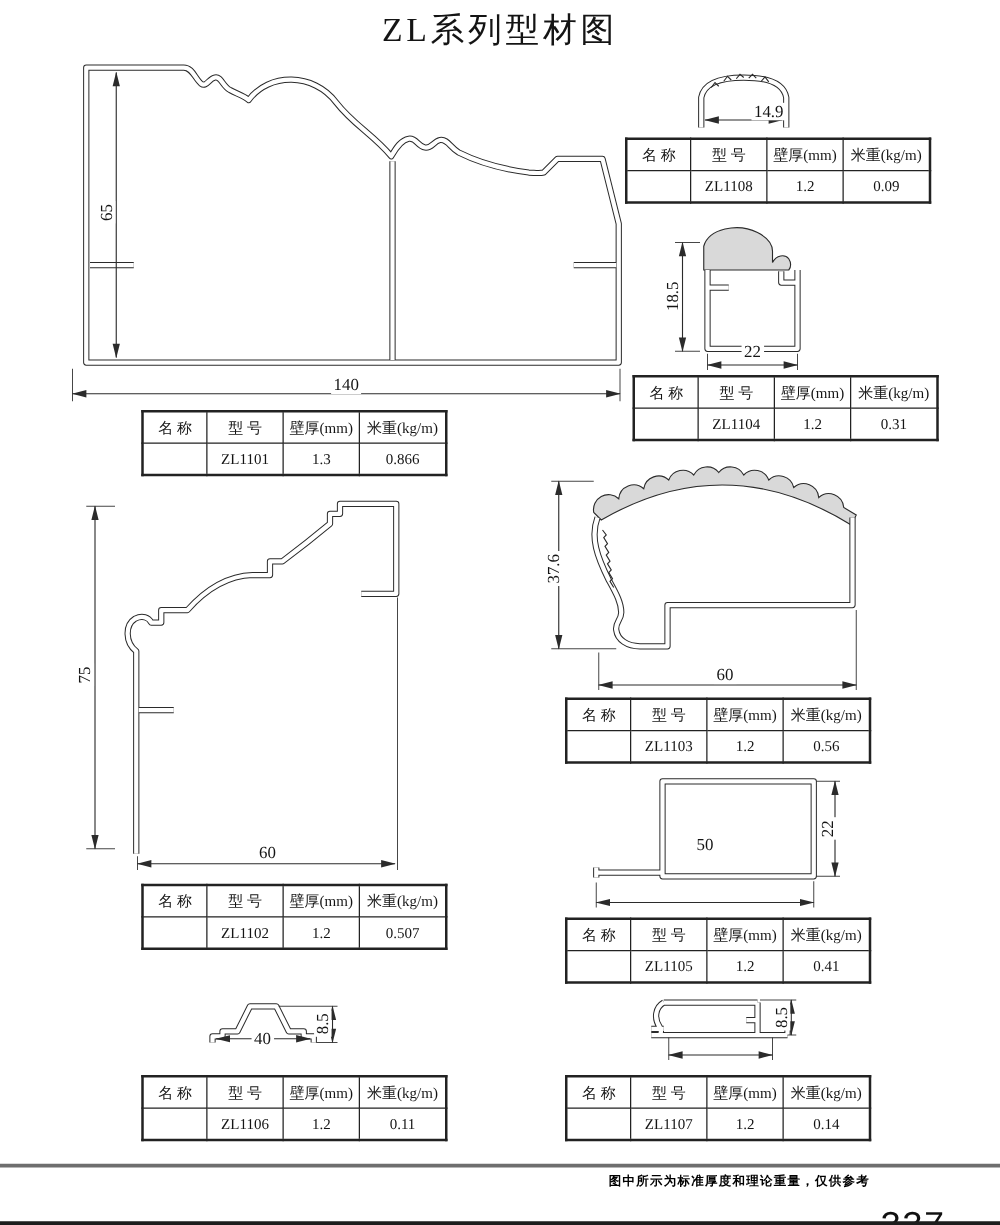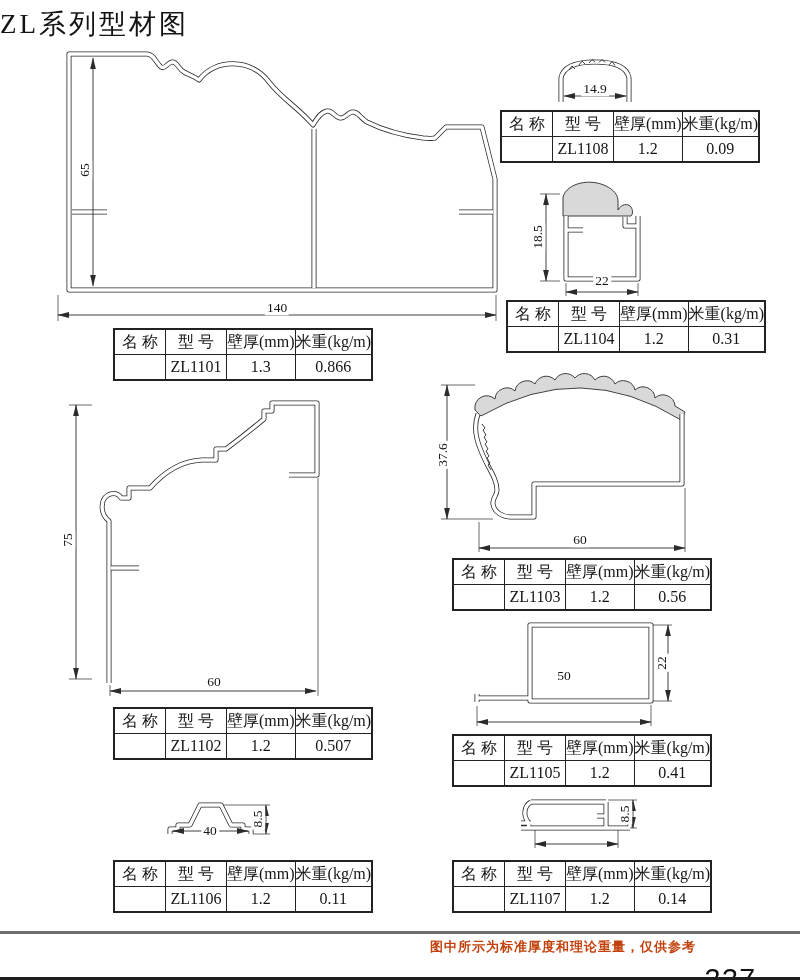--- a/index.html
+++ b/index.html
@@ -1,48 +1,48 @@
 <!DOCTYPE html>
 <html><head>
 <meta charset="utf-8">
 <style>
   html,body{margin:0;padding:0;}
   body{
     width:800px;height:980px;position:relative;background:#ffffff;
     font-family:"Liberation Serif","DejaVu Serif",serif;color:#1c1c1c;overflow:hidden;
   }
   .title{
-    position:absolute;top:6px;left:0;width:800px;text-align:left;
+    position:absolute;top:6px;left:0;width:800px;text-align:center;
     font-size:27px;letter-spacing:3px;font-weight:500;color:#141414;
   }
   svg.draw{position:absolute;overflow:visible;}
   .o{fill:none;stroke:#2b2b2b;stroke-width:5;stroke-linejoin:round;stroke-linecap:butt;}
   .i{fill:none;stroke:#ffffff;stroke-width:3.4;stroke-linejoin:round;stroke-linecap:butt;}
   .f{fill:none;stroke:#2b2b2b;stroke-width:0.9;}
   .dl{fill:none;stroke:#2b2b2b;stroke-width:0.9;}
   .x{fill:none;stroke:#2b2b2b;stroke-width:0.7;}
   .sh{fill:#d9d9d9;stroke:#2b2b2b;stroke-width:0.9;}
   .dim{
     position:absolute;transform:translate(-50%,-50%);
     font-size:13.5px;line-height:1;background:#fff;padding:0 2px;white-space:nowrap;color:#141414;
   }
   .dim.rot{transform:translate(-50%,-50%) rotate(-90deg);}
   table.spec{
     position:absolute;border-collapse:collapse;background:#fff;
-    font-size:16px;color:#141414;table-layout:fixed;border:2px solid #222;
+    font-size:12px;color:#141414;table-layout:fixed;border:2px solid #222;
   }
   .spec th,.spec td{
     border:1px solid #222;font-weight:normal;text-align:center;
     padding:0;height:24px;white-space:nowrap;overflow:visible;
   }
   .spec .w1{width:50px}.spec .w2{width:60px}.spec .w3{width:60px}.spec .w4{width:68px}
   .footer-rule{position:absolute;left:0;top:931px;width:800px;height:3px;background:#6e6e6e;}
   .footnote{
-    position:absolute;right:104px;top:938px;font-size:13px;font-weight:bold;
-    letter-spacing:1px;color:#c2410c;
+    position:absolute;right:104px;top:938px;font-size:10px;font-weight:bold;
+    letter-spacing:1px;color:#000000;
   }
   .pageno{
     position:absolute;right:44px;top:965px;font-size:29px;color:#111;
     font-family:Liberation Mono, monospace;
   }
   .page-edge{position:absolute;left:0;top:977px;width:800px;height:3px;background:#1d1d1d;}
 </style>
 </head>
 <body>
 
@@ -100,21 +100,21 @@
 
 <svg class="draw" style="left:548px;top:56px" width="95" height="52" viewBox="0 0 95 52">
   <defs>
     <path id="g1" d="M 13,46 L 13,22 C 15,11 28,6 47,6 C 66,6 79,11 81,22 L 81,46"></path>
   </defs>
   <use href="#g1" class="o"></use>
     <use href="#g1" class="i"></use>
   <path class="f" d="M 21,14 l 3,-4 3,3 M 31,9 l 3,-4 3,3 M 41,7 l 3,-3.5 3,2.5 M 51,6.5 l 3,-3 3,3 M 61,9 l 3,-3.5 3,4"></path>
   <path class="dl" marker-start="url(#arr)" marker-end="url(#arr)" d="M 16,40 L 78,40"></path>
 </svg>
-<span class="dim" style="left:595px;top:89px">14.9</span>
+<span class="dim" style="left:615px;top:89px">14.9</span>
 
 <table class="spec" style="left:500px;top:110px">
   <thead>
       <tr>
     <th class="w1">名 称</th>
     <th class="w2">型 号</th>
     <th class="w3">壁厚(mm)</th>
     <th class="w4">米重(kg/m)</th>
   </tr>
     </thead>

